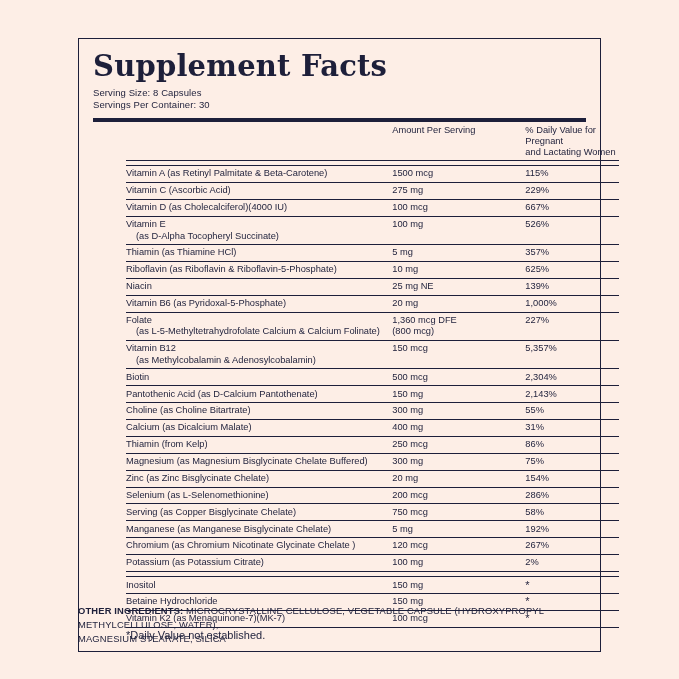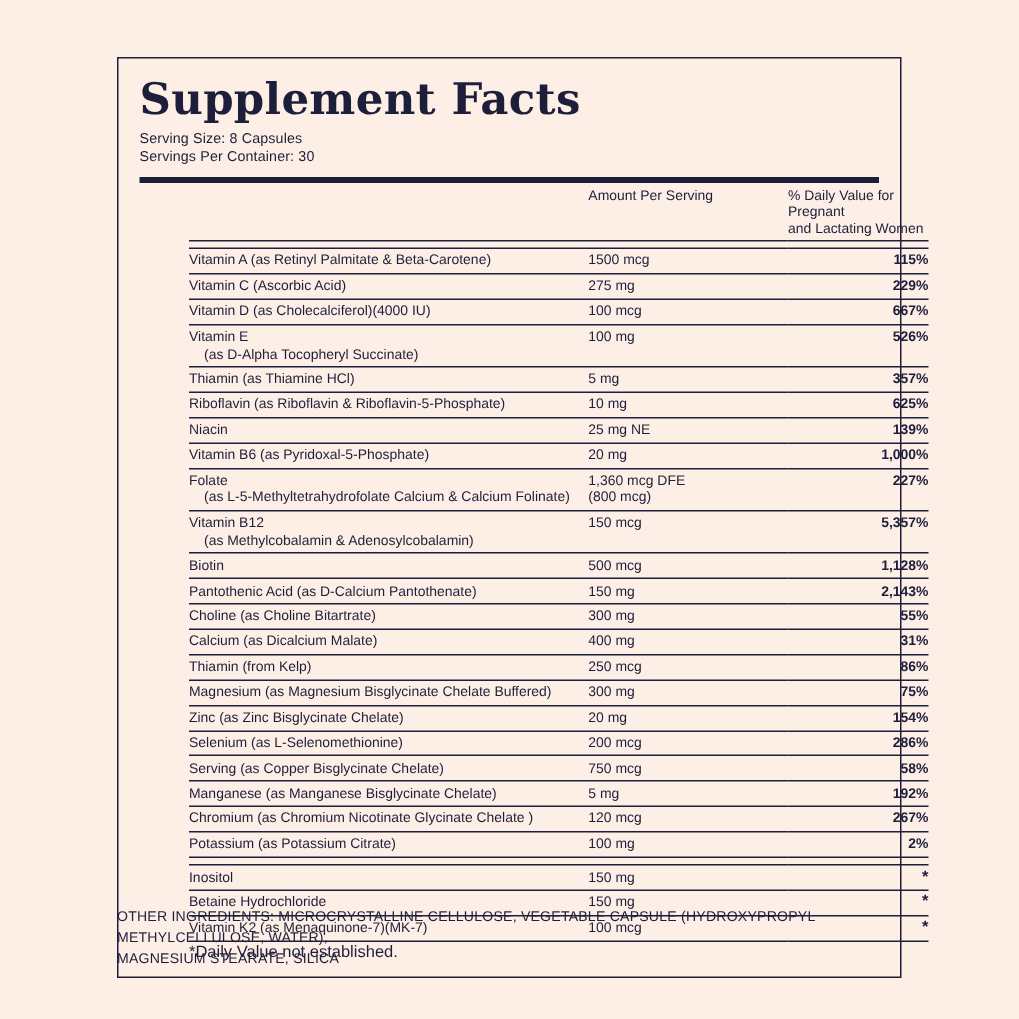--- a/index.html
+++ b/index.html
@@ -65,23 +65,21 @@
   td.nutrient {
     width: 54%;
     padding-right: 4px;
   }
   td.amount {
     width: 27%;
     padding-left: 3px;
   }
   td.dv {
     width: 19%;
-    text-align: right;
     padding-right: 2px;
-    font-weight: bold;
   }
   .sub {
     display: block;
     padding-left: 10px;
   }
   .hdr-row td {
     border-bottom: none;
     font-size: 9.3px;
     line-height: 11px;
     padding-bottom: 3px;
@@ -113,21 +111,21 @@
   .other {
     position: absolute;
     left: 78px;
     top: 604px;
     width: 540px;
     font-size: 9.4px;
     line-height: 14px;
     letter-spacing: 0.15px;
   }
   .other b {
-    font-weight: normal;
+    font-weight: bold;
   }
   .star {
     font-size: 11px;
   }
 </style>
 </head>
 <body>
 
 <div class="page">
 
@@ -214,21 +212,21 @@
           <td class="nutrient">
             <span>Vitamin B12</span>
             <span class="sub">(as Methylcobalamin &amp; Adenosylcobalamin)</span>
           </td>
           <td class="amount">150 mcg</td>
           <td class="dv">5,357%</td>
         </tr>
         <tr>
           <td class="nutrient">Biotin</td>
           <td class="amount">500 mcg</td>
-          <td class="dv">1,128%</td>
+          <td class="dv">2,304%</td>
         </tr>
         <tr>
           <td class="nutrient">Pantothenic Acid (as D-Calcium Pantothenate)</td>
           <td class="amount">150 mg</td>
           <td class="dv">2,143%</td>
         </tr>
         <tr>
           <td class="nutrient">Choline (as Choline Bitartrate)</td>
           <td class="amount">300 mg</td>
           <td class="dv">55%</td>

